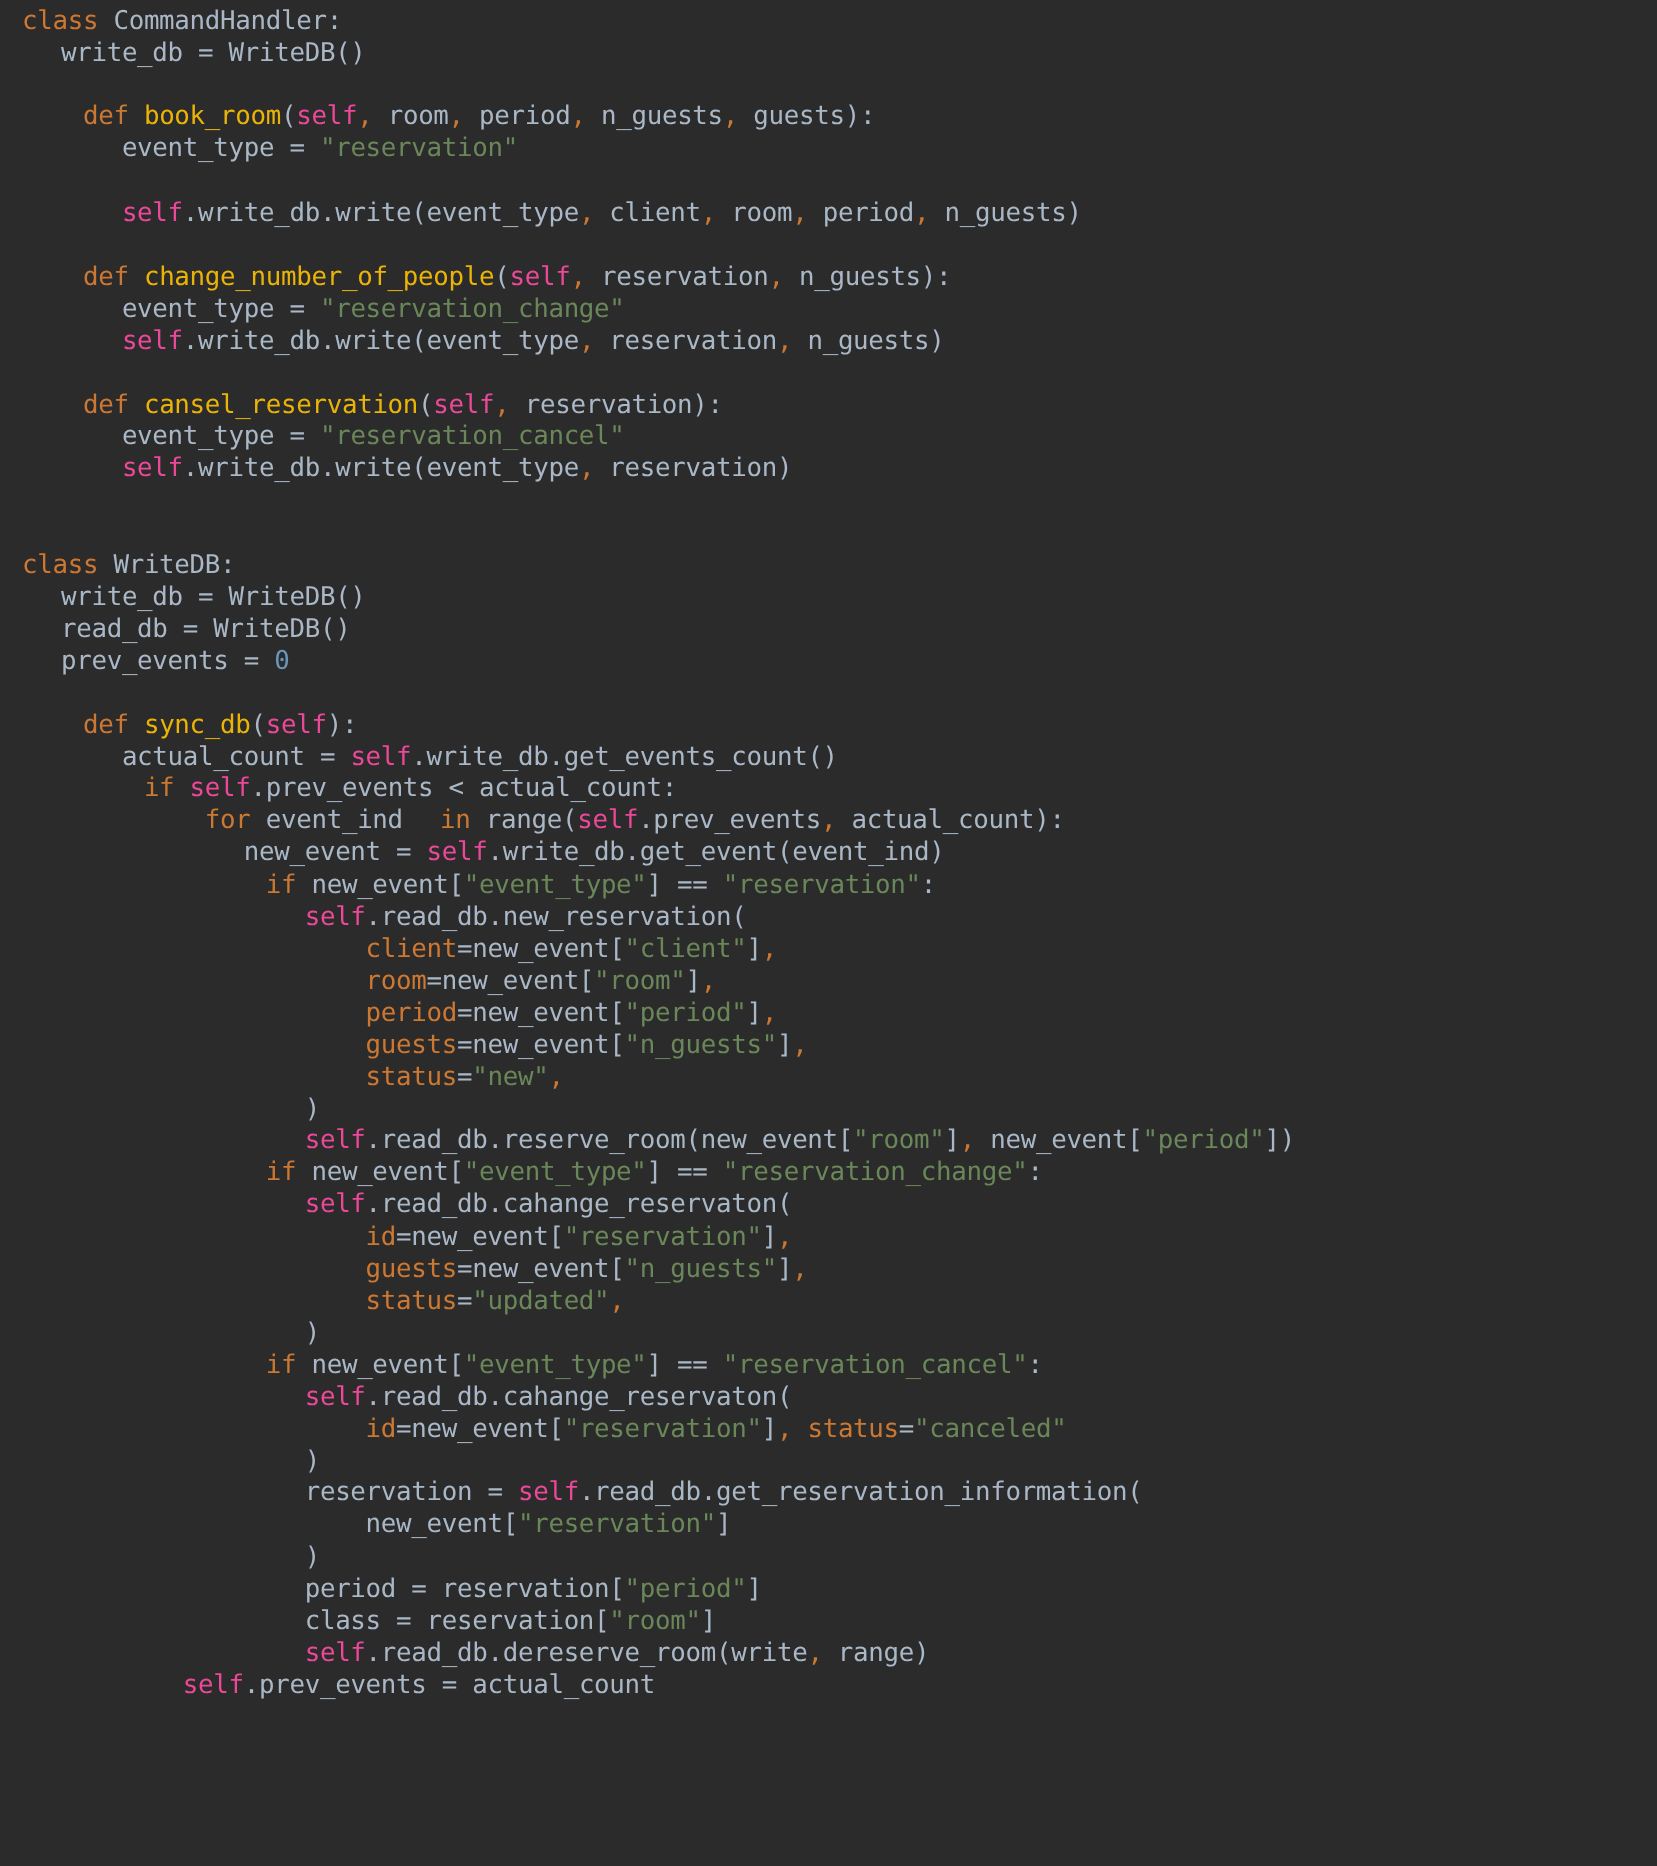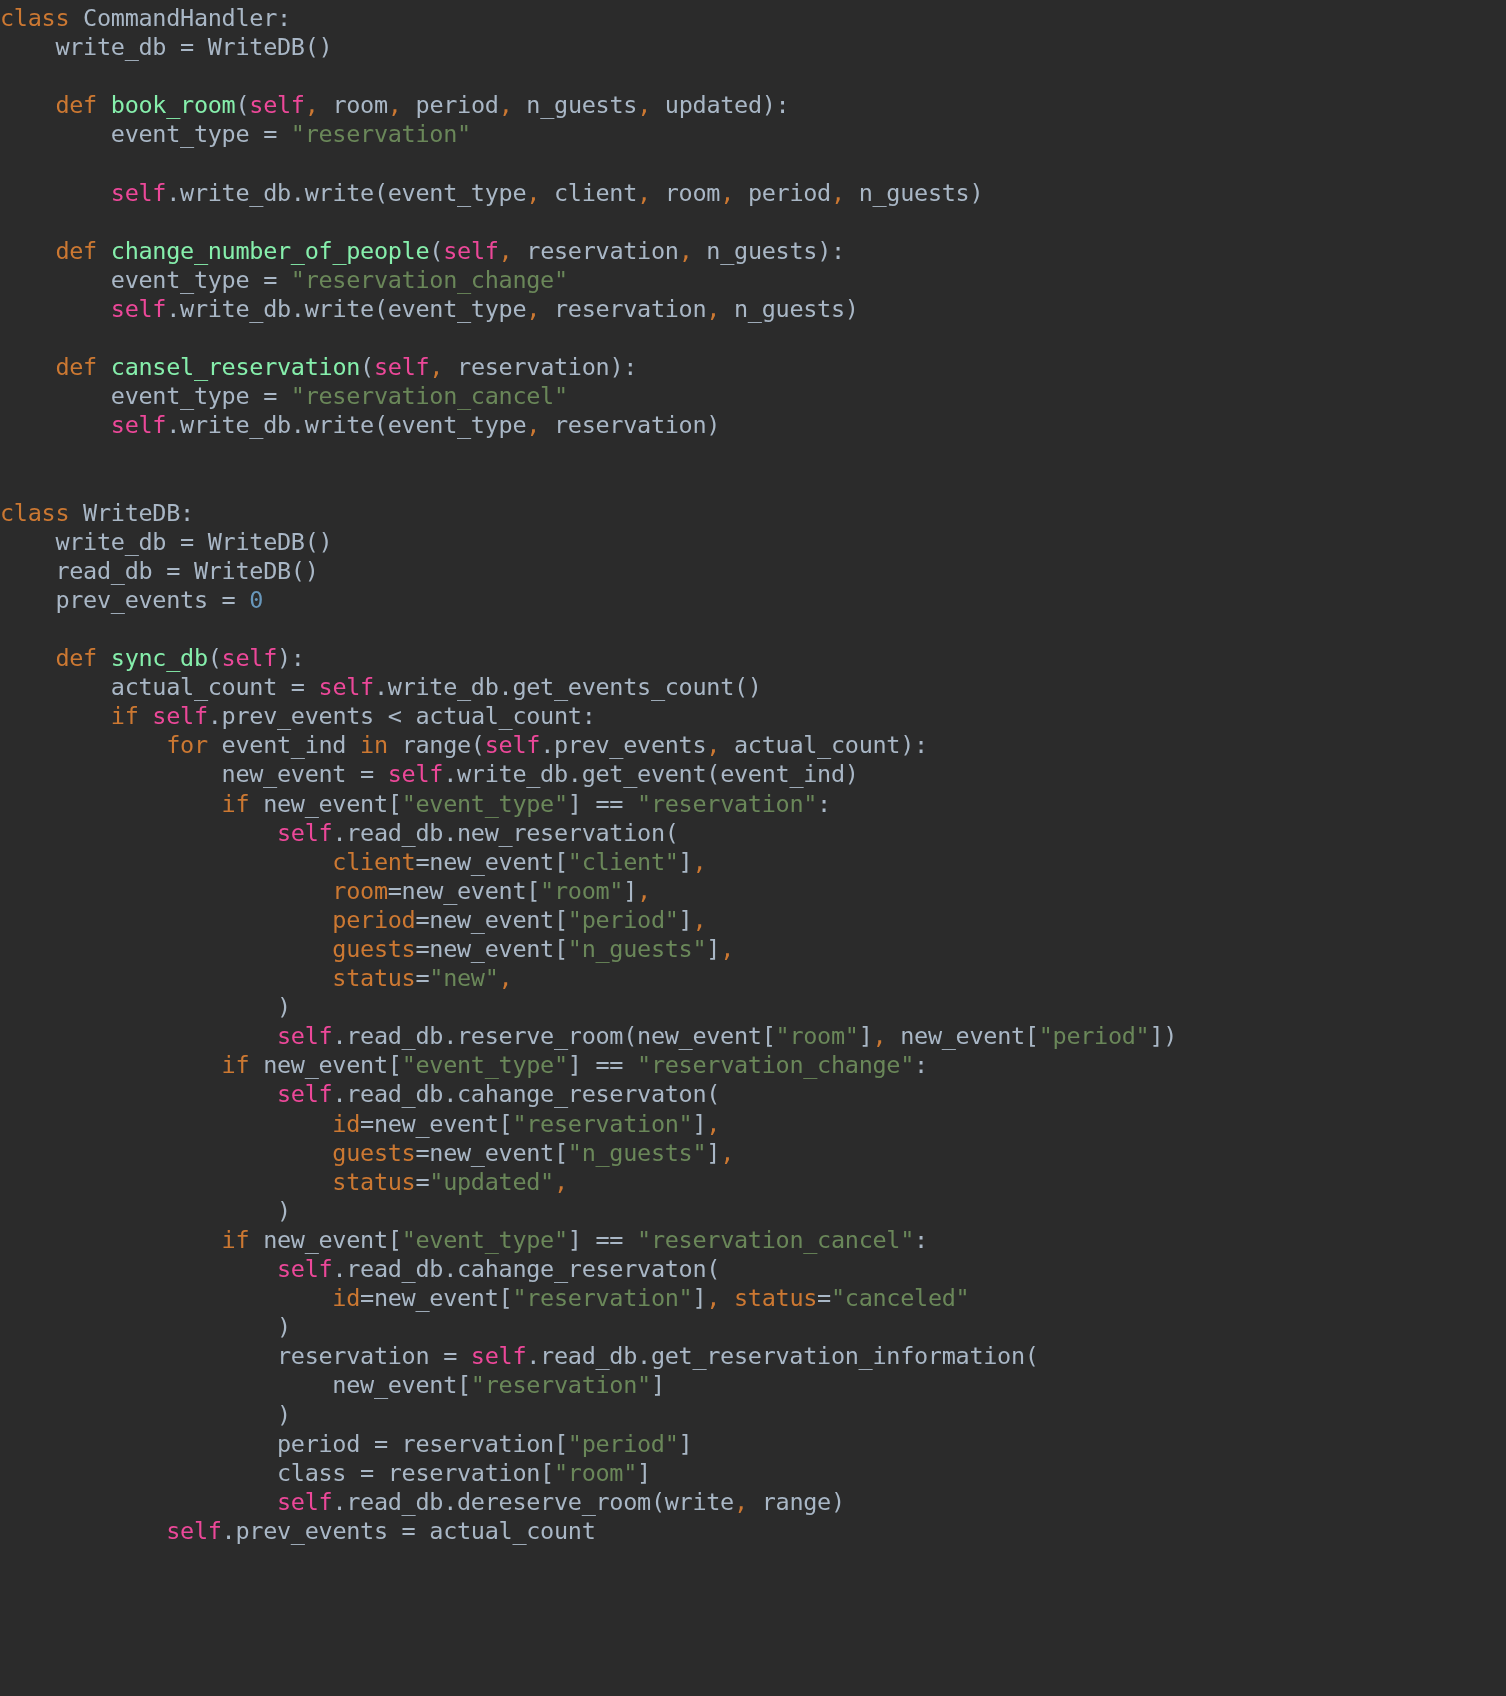--- a/index.html
+++ b/index.html
@@ -25,37 +25,37 @@
     padding: 0;
     font-family: "DejaVu Sans Mono", "Liberation Mono", monospace;
     font-size: 23.5px;
     line-height: 29.1px;
     letter-spacing: -0.3px;
     color: #a9b7c6;
     white-space: pre;
     tab-size: 4;
   }
   
-  .k  { color: #cc7832; }           
+  .k  { color: #cc7832; padding-left: 20px; }           
   .fn { color: #ffc66d; }           
   .se { color: #9876aa; }           
   .s  { color: #6a8759; }           
   .n  { color: #6897bb; }           
   .p  { color: #cc7832; }           
   .kw { color: #cc7832; }           
   .d  { color: #a9b7c6; }           
 </style>
-<style>.k,.p,.kw{color:#cc7832;}.fn{color:#86efac;}.se{color:#ec4899;}.s{color:#6a8759;}.n{color:#6897bb;}.d{color:#a9b7c6;}</style></head>
+<style>.k,.p,.kw{color:#cc7832;}.fn{color:#eab308;}.se{color:#ec4899;}.s{color:#6a8759;}.n{color:#6897bb;}.d{color:#a9b7c6;}</style></head>
 <body style="background: rgb(43, 43, 43);">
 
 <div id="code-view" style="background: rgb(43, 43, 43);">
 <pre class="code-block" style="color: rgb(169, 183, 198);"><span class="k">class</span> <span class="d">CommandHandler:</span>
     <span class="d">write_db = WriteDB()</span>
 
-    <span class="k">def</span> <span class="fn">book_room</span><span class="d">(</span><span class="se">self</span><span class="p">,</span><span class="d"> room</span><span class="p">,</span><span class="d"> period</span><span class="p">,</span><span class="d"> n_guests</span><span class="p">,</span><span class="d"> updated):</span>
+    <span class="k">def</span> <span class="fn">book_room</span><span class="d">(</span><span class="se">self</span><span class="p">,</span><span class="d"> room</span><span class="p">,</span><span class="d"> period</span><span class="p">,</span><span class="d"> n_guests</span><span class="p">,</span><span class="d"> guests):</span>
         <span class="d">event_type = </span><span class="s">"reservation"</span>
 
         <span class="se">self</span><span class="d">.write_db.write(event_type</span><span class="p">,</span><span class="d"> client</span><span class="p">,</span><span class="d"> room</span><span class="p">,</span><span class="d"> period</span><span class="p">,</span><span class="d"> n_guests)</span>
 
     <span class="k">def</span> <span class="fn">change_number_of_people</span><span class="d">(</span><span class="se">self</span><span class="p">,</span><span class="d"> reservation</span><span class="p">,</span><span class="d"> n_guests):</span>
         <span class="d">event_type = </span><span class="s">"reservation_change"</span>
         <span class="se">self</span><span class="d">.write_db.write(event_type</span><span class="p">,</span><span class="d"> reservation</span><span class="p">,</span><span class="d"> n_guests)</span>
 
     <span class="k">def</span> <span class="fn">cansel_reservation</span><span class="d">(</span><span class="se">self</span><span class="p">,</span><span class="d"> reservation):</span>
         <span class="d">event_type = </span><span class="s">"reservation_cancel"</span>

